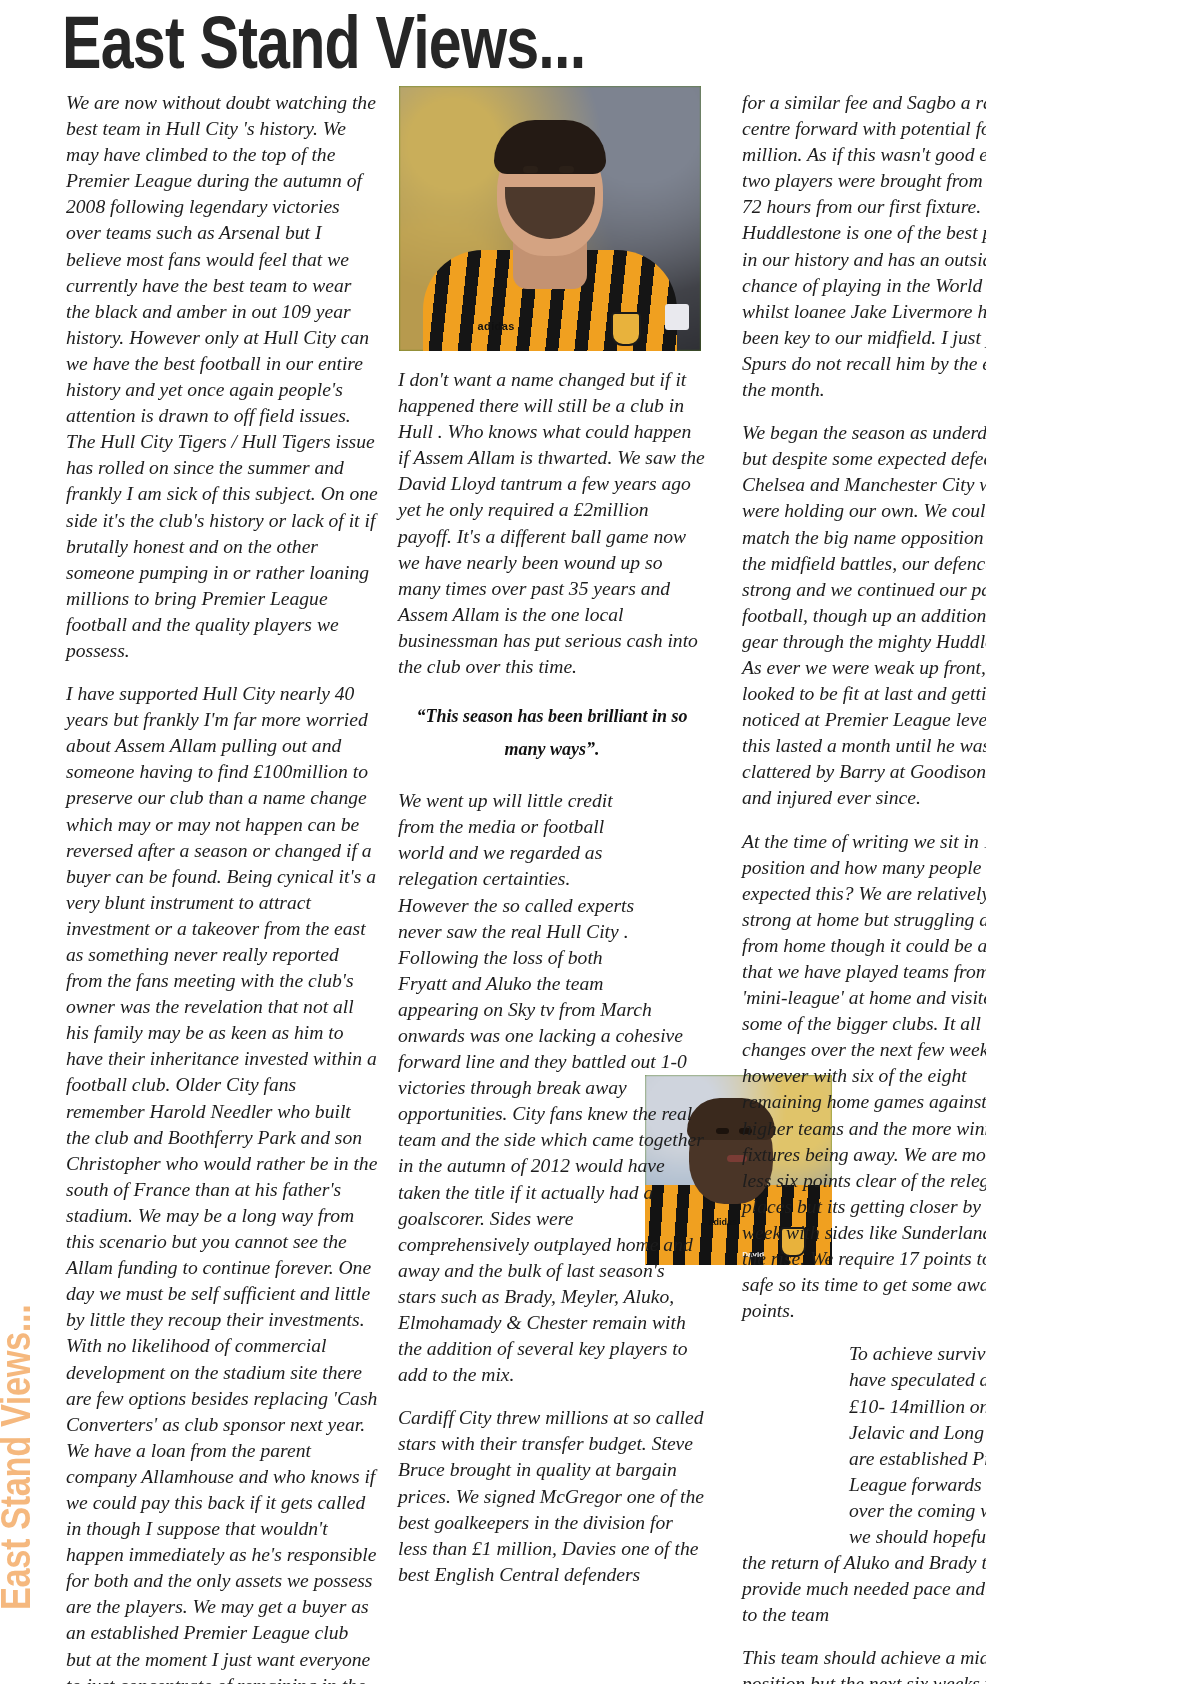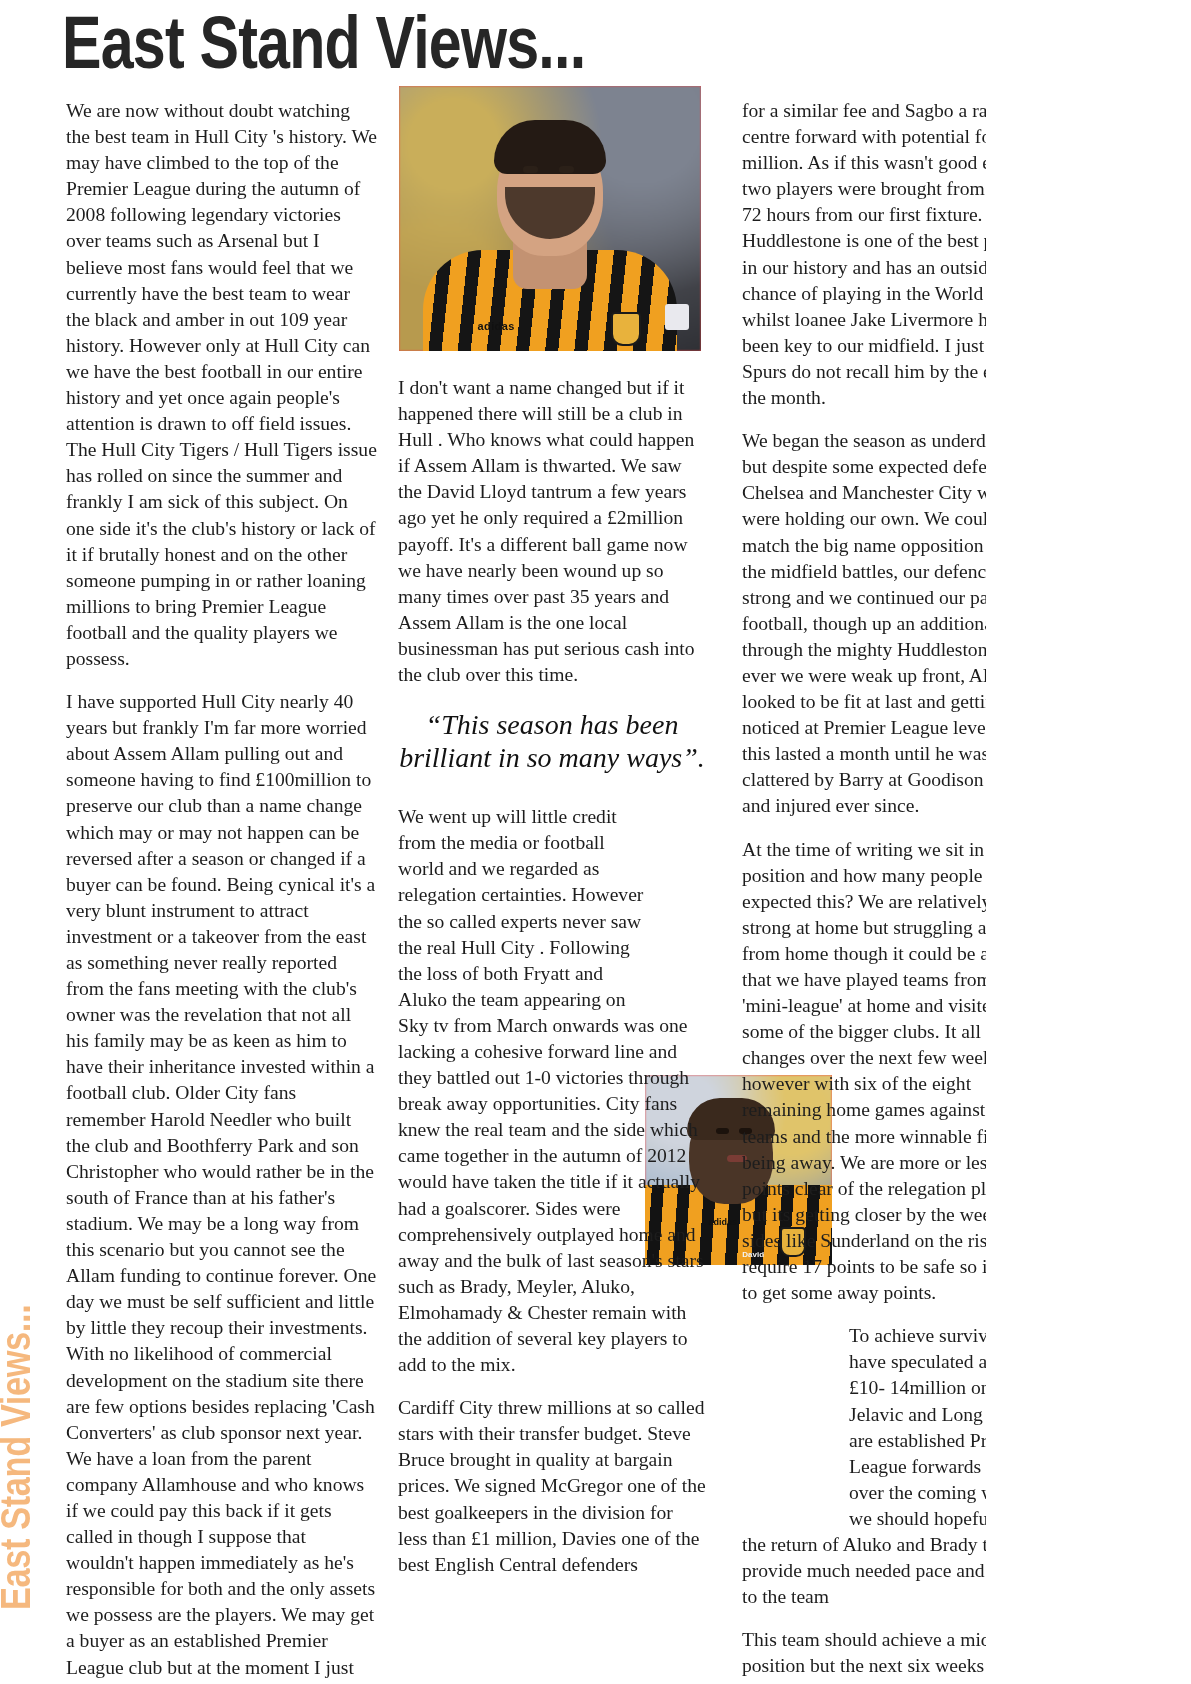--- a/index.html
+++ b/index.html
@@ -75,29 +75,29 @@
   
   .col {
     position: absolute;
     top: 86px;
     font-size: 19.6px;
     line-height: 26.1px;
     color: #1d1d1d;
     text-align: left;
     hyphens: none;
   }
-  .col p { margin: 12px 0 17px 0; }
+  .col p { margin: 4px 0 17px 0; font-style: italic; }
   .col-1 { left: 66px;  width: 312px; }
   .col-2 { left: 398px; width: 308px; height: 1500px; }
   .col-3 { left: 742px; width: 300px; height: 1470px; }
 
   
   .photo {
     position: absolute;
-    background: #ef4444;
+    background: #4d7c0f;
     overflow: hidden;
   }
   .photo-1 { left: 399px; top: 86px; width: 302px; height: 265px; }
   .photo-2 { left: 645px; top: 1075px; width: 187px; height: 190px; }
 
   
   .shim-photo2-right {
     float: right;
     width: 62px;
     height: 200px;
@@ -224,27 +224,27 @@
   }
   .p2-cash {
     position: absolute; left: 52%; bottom: 3%;
     font-family: "Liberation Sans", sans-serif;
     font-size: 8px; color: #f4f4f4; font-weight: bold;
   }
 
   
   .pullquote {
     font-family: "Liberation Serif", "DejaVu Serif", serif;
-    font-weight: normal;
+    font-weight: bold;
     font-style: italic;
-    font-size: 28px;
+    font-size: 18px;
     line-height: 33px;
     color: #121212;
     text-align: center;
-    margin: 20px 0 30px 0;
+    margin: 20px 0 22px 0;
   }
 </style>
 </head>
 <body>
 
 <div class="page">
 
   <div class="masthead">East Stand Views...</div>
 
   <div class="side-mast side-mast-left">East Stand Views...</div>

